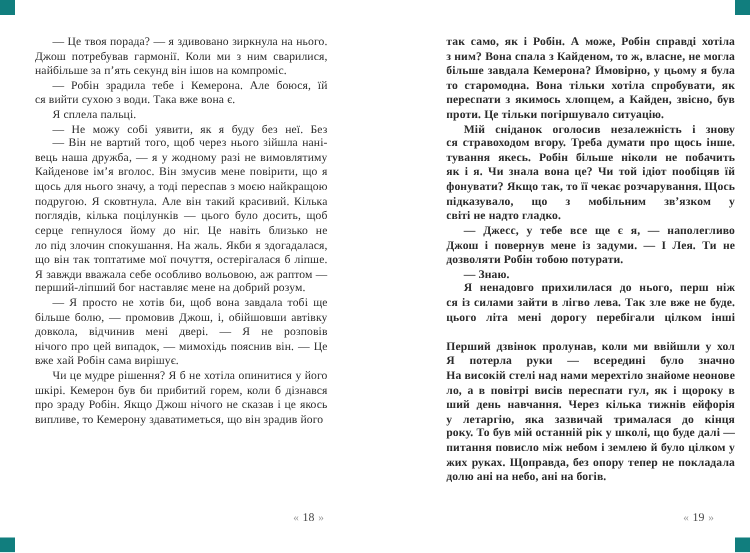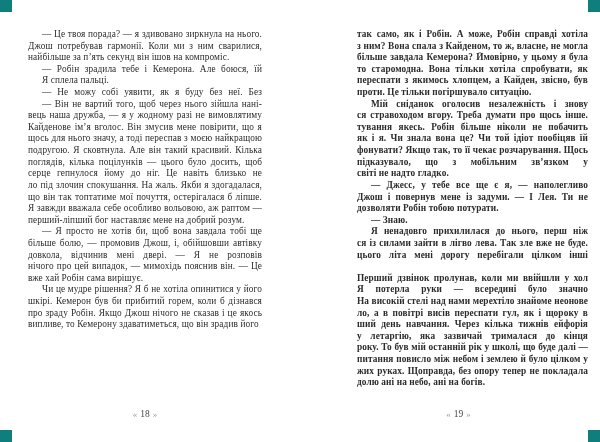--- a/index.html
+++ b/index.html
@@ -30,21 +30,21 @@
     text-align: justify;
     text-align-last: justify;
     letter-spacing: 0.1px;
   }
   .line.last { text-align-last: left; }
   .line.indent { text-indent: 14px; }
   .line.blank { text-align-last: left; }
   .folio {
     position: absolute;
     top: 409px;
-    text-align: center;
+    text-align: right;
     font-size: 9.5px;
     color: #474747;
   }
   .folio.left  { left: 28px;  width: 234px; }
   .folio.right { left: 343px; width: 231px; }
   .folio .deco {
     color: #9a9a9a;
     font-size: 9px;
     padding: 0 3px;
   }
@@ -62,20 +62,21 @@
 </head>
 <body>
 
 <div class="spread">
 
   <div class="text-block left">
       <div class="line indent">— Це твоя порада? — я здивовано зиркнула на нього.</div>
       <div class="line">Джош потребував гармонії. Коли ми з ним сварилися, що-</div>
       <div class="line last">найбільше за п’ять секунд він ішов на компроміс.</div>
       <div class="line indent">— Робін зрадила тебе і Кемерона. Але боюся, їй вдасть-</div>
+      <div class="line last">ся вийти сухою з води. Така вже вона є.</div>
       <div class="line indent last">Я сплела пальці.</div>
       <div class="line indent last">— Не можу собі уявити, як я буду без неї. Без подруги.</div>
       <div class="line indent">— Він не вартий того, щоб через нього зійшла нані-</div>
       <div class="line">вець наша дружба, — я у жодному разі не вимовлятиму</div>
       <div class="line">Кайденове ім’я вголос. Він змусив мене повірити, що я</div>
       <div class="line">щось для нього значу, а тоді переспав з моєю найкращою</div>
       <div class="line">подругою. Я сковтнула. Але він такий красивий. Кілька</div>
       <div class="line">поглядів, кілька поцілунків — цього було досить, щоб моє</div>
       <div class="line">серце гепнулося йому до ніг. Це навіть близько не підпада-</div>
       <div class="line">ло під злочин спокушання. На жаль. Якби я здогадалася,</div>

